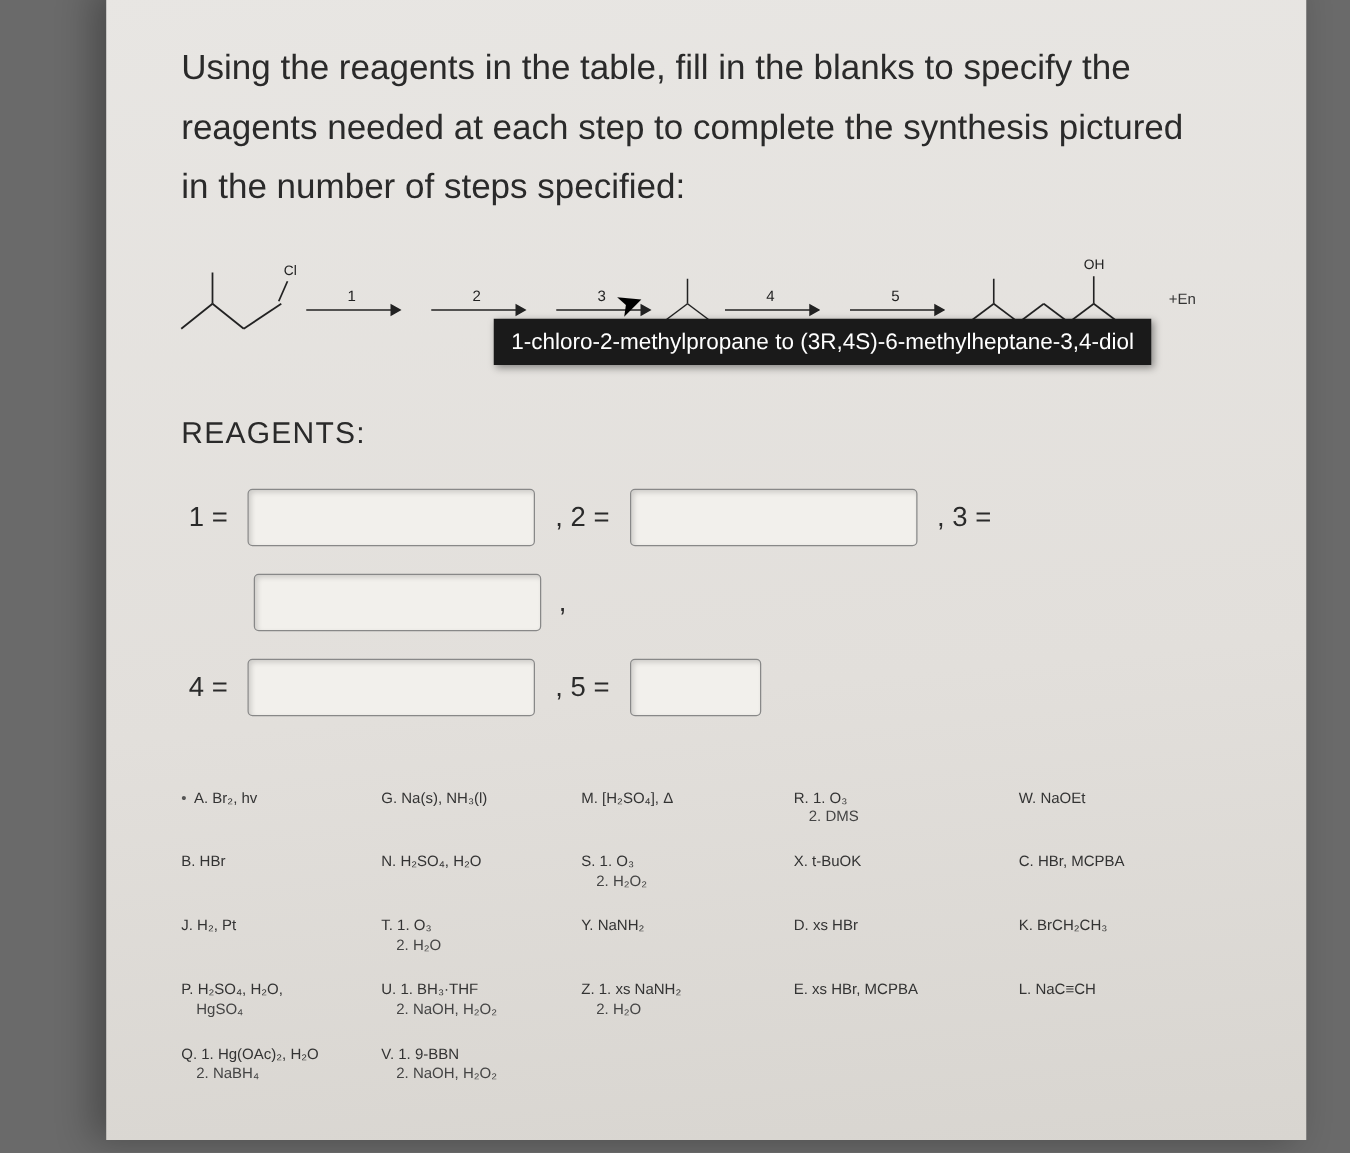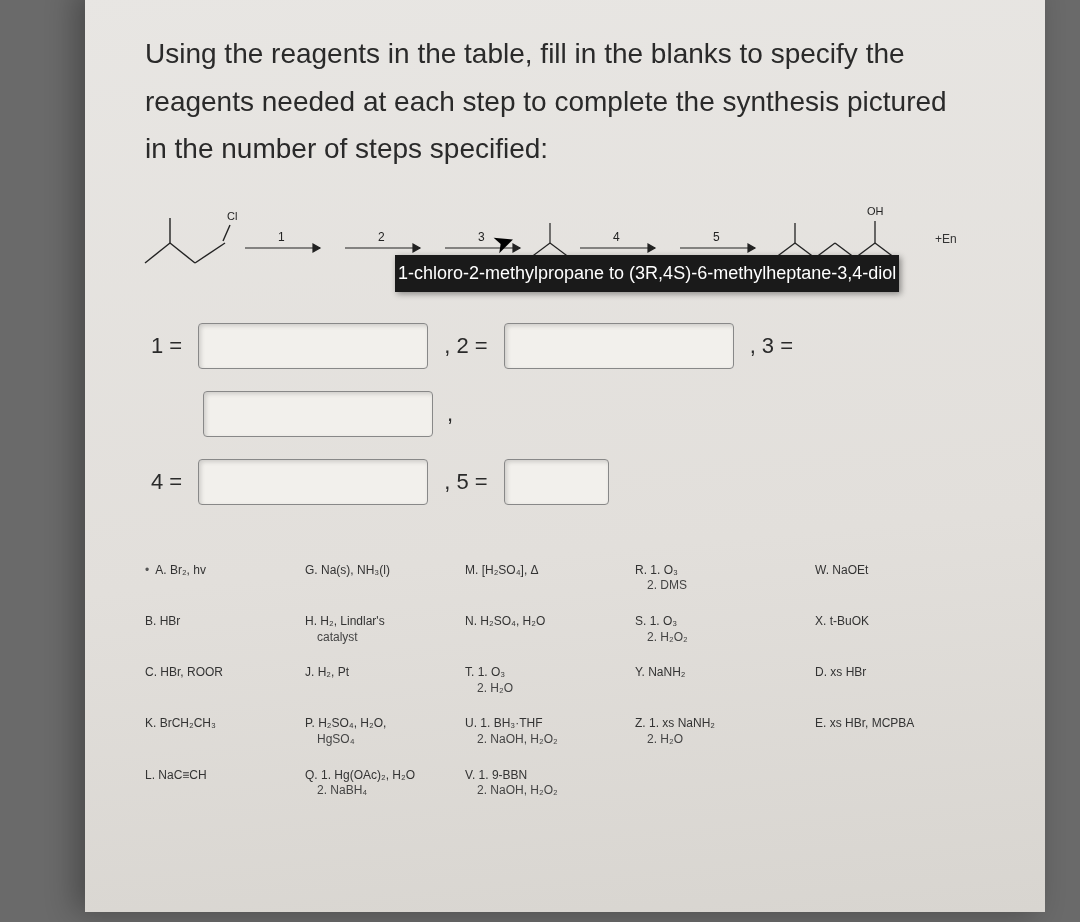--- a/index.html
+++ b/index.html
@@ -34,21 +34,21 @@
     margin: 10px 0 10px -10px;
   }
   .scheme svg { position: absolute; top: 0; left: 0; }
   .tooltip {
     position: absolute;
     top: 62px;
     left: 260px;
     background: #1a1a1a;
     color: #fff;
     font-size: 18px;
-    padding: 8px 3px;
+    padding: 8px 14px;
     white-space: nowrap;
     box-shadow: 2px 2px 6px rgba(0,0,0,0.4);
   }
   .cursor {
     position: absolute;
     top: 34px;
     left: 358px;
     font-size: 26px;
     color: #000;
     transform: rotate(-20deg);
@@ -165,20 +165,21 @@
         <line x1="720" y1="65" x2="720" y2="85"></line>
         <line x1="740" y1="50" x2="740" y2="28"></line>
       </g>
       <text x="732" y="22" font-size="11" fill="#222">OH</text>
       <text x="800" y="50" font-size="12" fill="#333">+En</text>
     </svg>
     <div class="cursor">➤</div>
     <div class="tooltip">1-chloro-2-methylpropane to (3R,4S)-6-methylheptane-3,4-diol</div>
   </div>
 
+  <div class="reagents-heading">REAGENTS:</div>
 
   <div class="answer-row">
     <span class="eq-label">1 =</span>
     <input class="answer-box" type="text" style="">
     <span class="eq-label">, 2 =</span>
     <input class="answer-box" type="text" style="">
     <span class="eq-label">, 3 =</span>
   </div>
 
   <div class="answer-row row2">
@@ -195,26 +196,25 @@
 
   <div class="reagent-table">
 
     <div class="reagent-cell"><span class="bullet">•</span><span>A. Br₂, hv</span></div>
     <div class="reagent-cell"><span>G. Na(s), NH₃(l)</span></div>
     <div class="reagent-cell"><span>M. [H₂SO₄], Δ</span></div>
     <div class="reagent-cell"><span>R. 1. O₃</span><span class="sub">2. DMS</span></div>
     <div class="reagent-cell"><span>W. NaOEt</span></div>
 
     <div class="reagent-cell"><span>B. HBr</span></div>
-    <div class="reagent-cell"><span>H. H₂, Lindlar's</span><span class="sub">catalyst</span></div>
     <div class="reagent-cell"><span>N. H₂SO₄, H₂O</span></div>
     <div class="reagent-cell"><span>S. 1. O₃</span><span class="sub">2. H₂O₂</span></div>
     <div class="reagent-cell"><span>X. t-BuOK</span></div>
 
-    <div class="reagent-cell"><span>C. HBr, ROOR</span></div>
+    <div class="reagent-cell"><span>C. HBr, MCPBA</span></div>
     <div class="reagent-cell"><span>J. H₂, Pt</span></div>
     <div class="reagent-cell"><span>T. 1. O₃</span><span class="sub">2. H₂O</span></div>
     <div class="reagent-cell"><span>Y. NaNH₂</span></div>
 
     <div class="reagent-cell"><span>D. xs HBr</span></div>
     <div class="reagent-cell"><span>K. BrCH₂CH₃</span></div>
     <div class="reagent-cell"><span>P. H₂SO₄, H₂O,</span><span class="sub">HgSO₄</span></div>
     <div class="reagent-cell"><span>U. 1. BH₃·THF</span><span class="sub">2. NaOH, H₂O₂</span></div>
     <div class="reagent-cell"><span>Z. 1. xs NaNH₂</span><span class="sub">2. H₂O</span></div>
 

